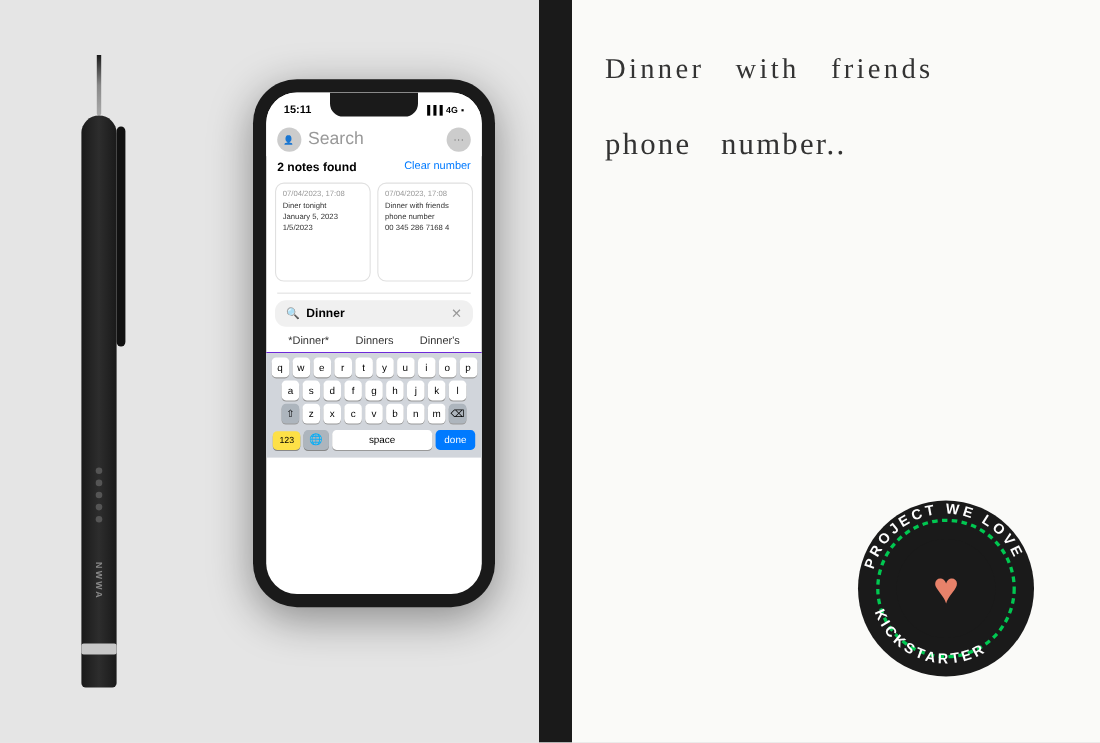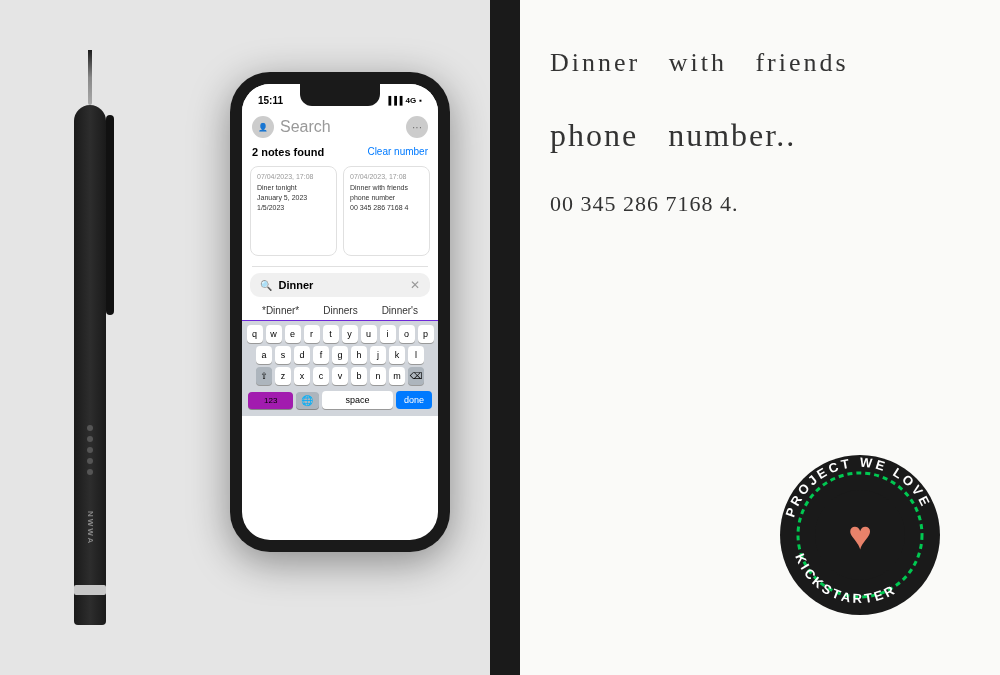--- a/index.html
+++ b/index.html
@@ -338,24 +338,24 @@
     }
 
     .keyboard-bottom {
       display: flex;
       gap: 3px;
       align-items: center;
       padding: 3px 4px;
     }
 
     .key-num {
-      background: #a21caf;
+      background: #fde047;
       border-radius: 4px;
       font-size: 8px;
-      padding: 4px 16px;
+      padding: 4px 6px;
       color: #000;
       box-shadow: 0 1px 0 #888;
     }
 
     .key-emoji {
       background: #adb5bd;
       border-radius: 4px;
       font-size: 10px;
       padding: 3px 5px;
       box-shadow: 0 1px 0 #888;
@@ -396,21 +396,21 @@
       position: relative;
     }
 
     .hw-line1 {
       font-size: 26px;
       margin-bottom: 20px;
       letter-spacing: 3px;
     }
 
     .hw-line2 {
-      font-size: 32px;
+      font-size: 28px;
       margin-bottom: 20px;
       letter-spacing: 2px;
     }
 
     .hw-line3 {
       font-size: 22px;
       margin-bottom: 30px;
       letter-spacing: 1px;
     }
 
@@ -560,23 +560,20 @@
   <div class="notebook-container">
     <div class="notebook-cover-left"></div>
     <div class="notebook-page">
 
       <div class="handwriting-line hw-line1">
         Dinner &nbsp; with &nbsp; friends
       </div>
       <div class="handwriting-line hw-line2">
         phone &nbsp; number..
       </div>
-      <div class="handwriting-line hw-line3">
-        00 345 286 7168 4.
-      </div>
 
       <div class="kickstarter-badge">
         <div class="badge-outer">
           <svg width="160" height="160" style="position:absolute;top:0;left:0;">
 
             <circle cx="80" cy="80" r="62" fill="none" stroke="#00c851" stroke-width="3" stroke-dasharray="5,4"></circle>
 
             <defs>
               <path id="top-arc" d="M 80,80 m -68,0 a 68,68 0 1,1 136,0"></path>
               <path id="bot-arc" d="M 80,80 m -68,0 a 68,68 0 0,0 136,0"></path>

